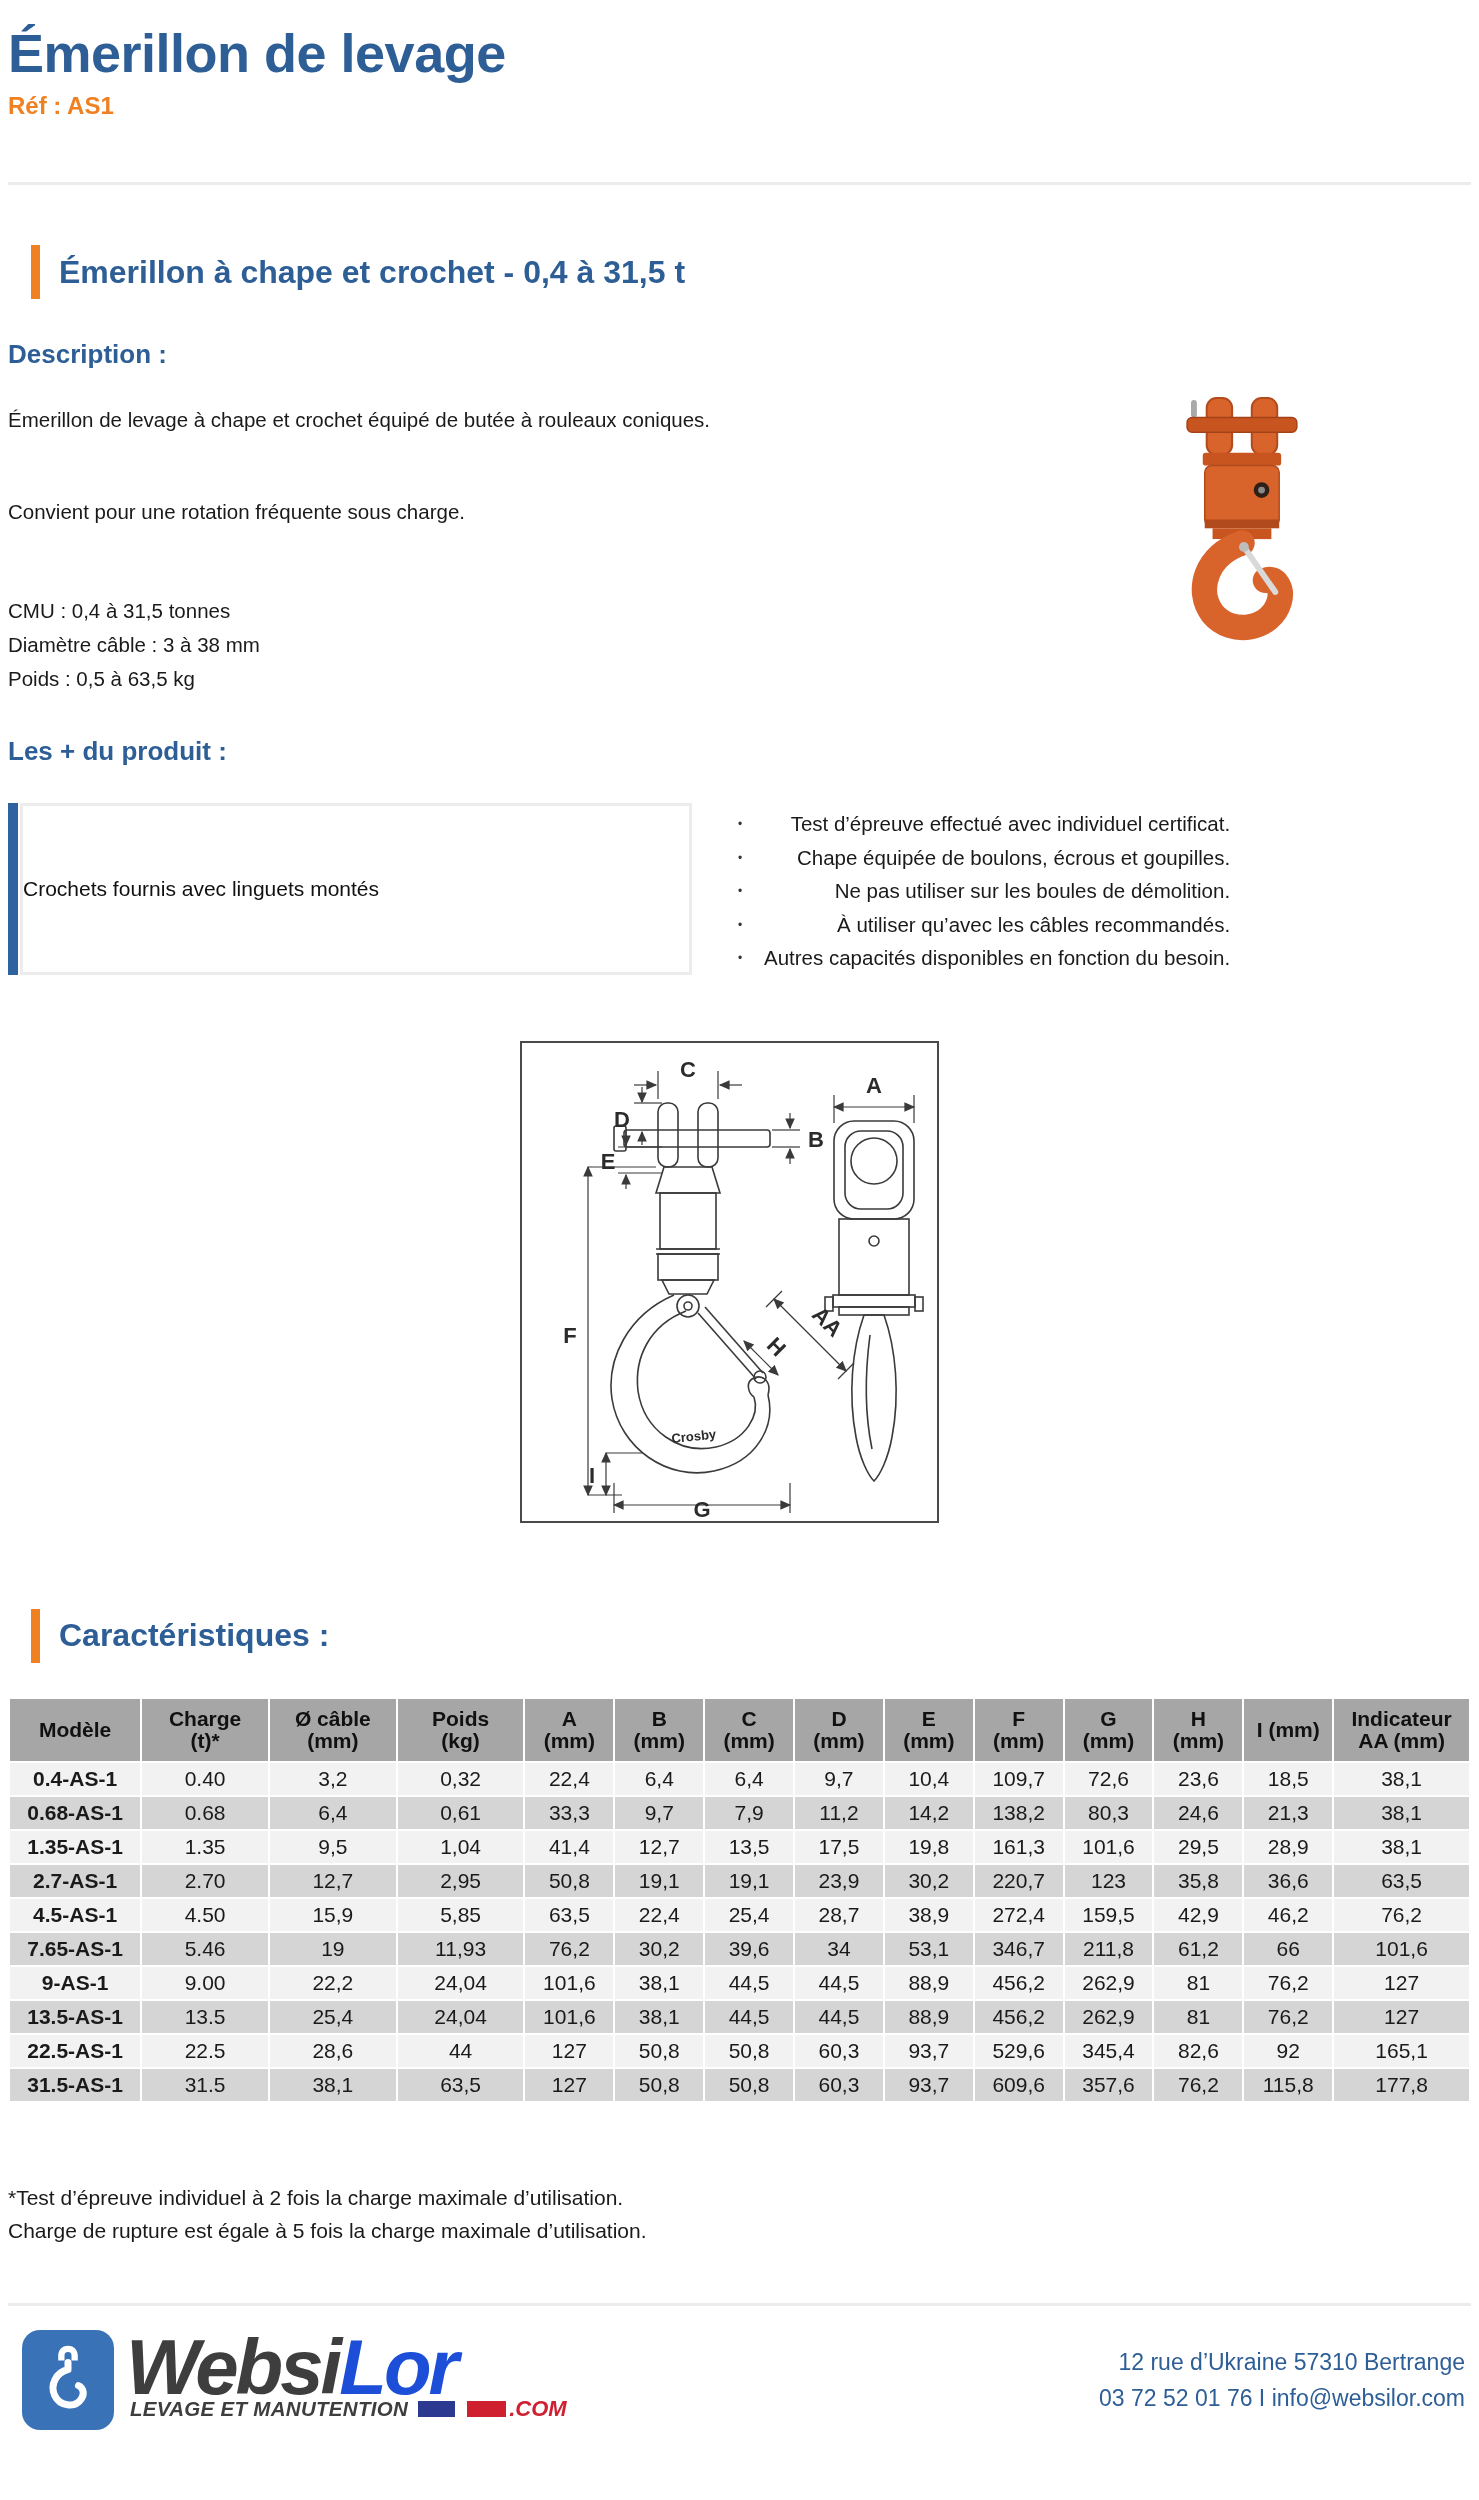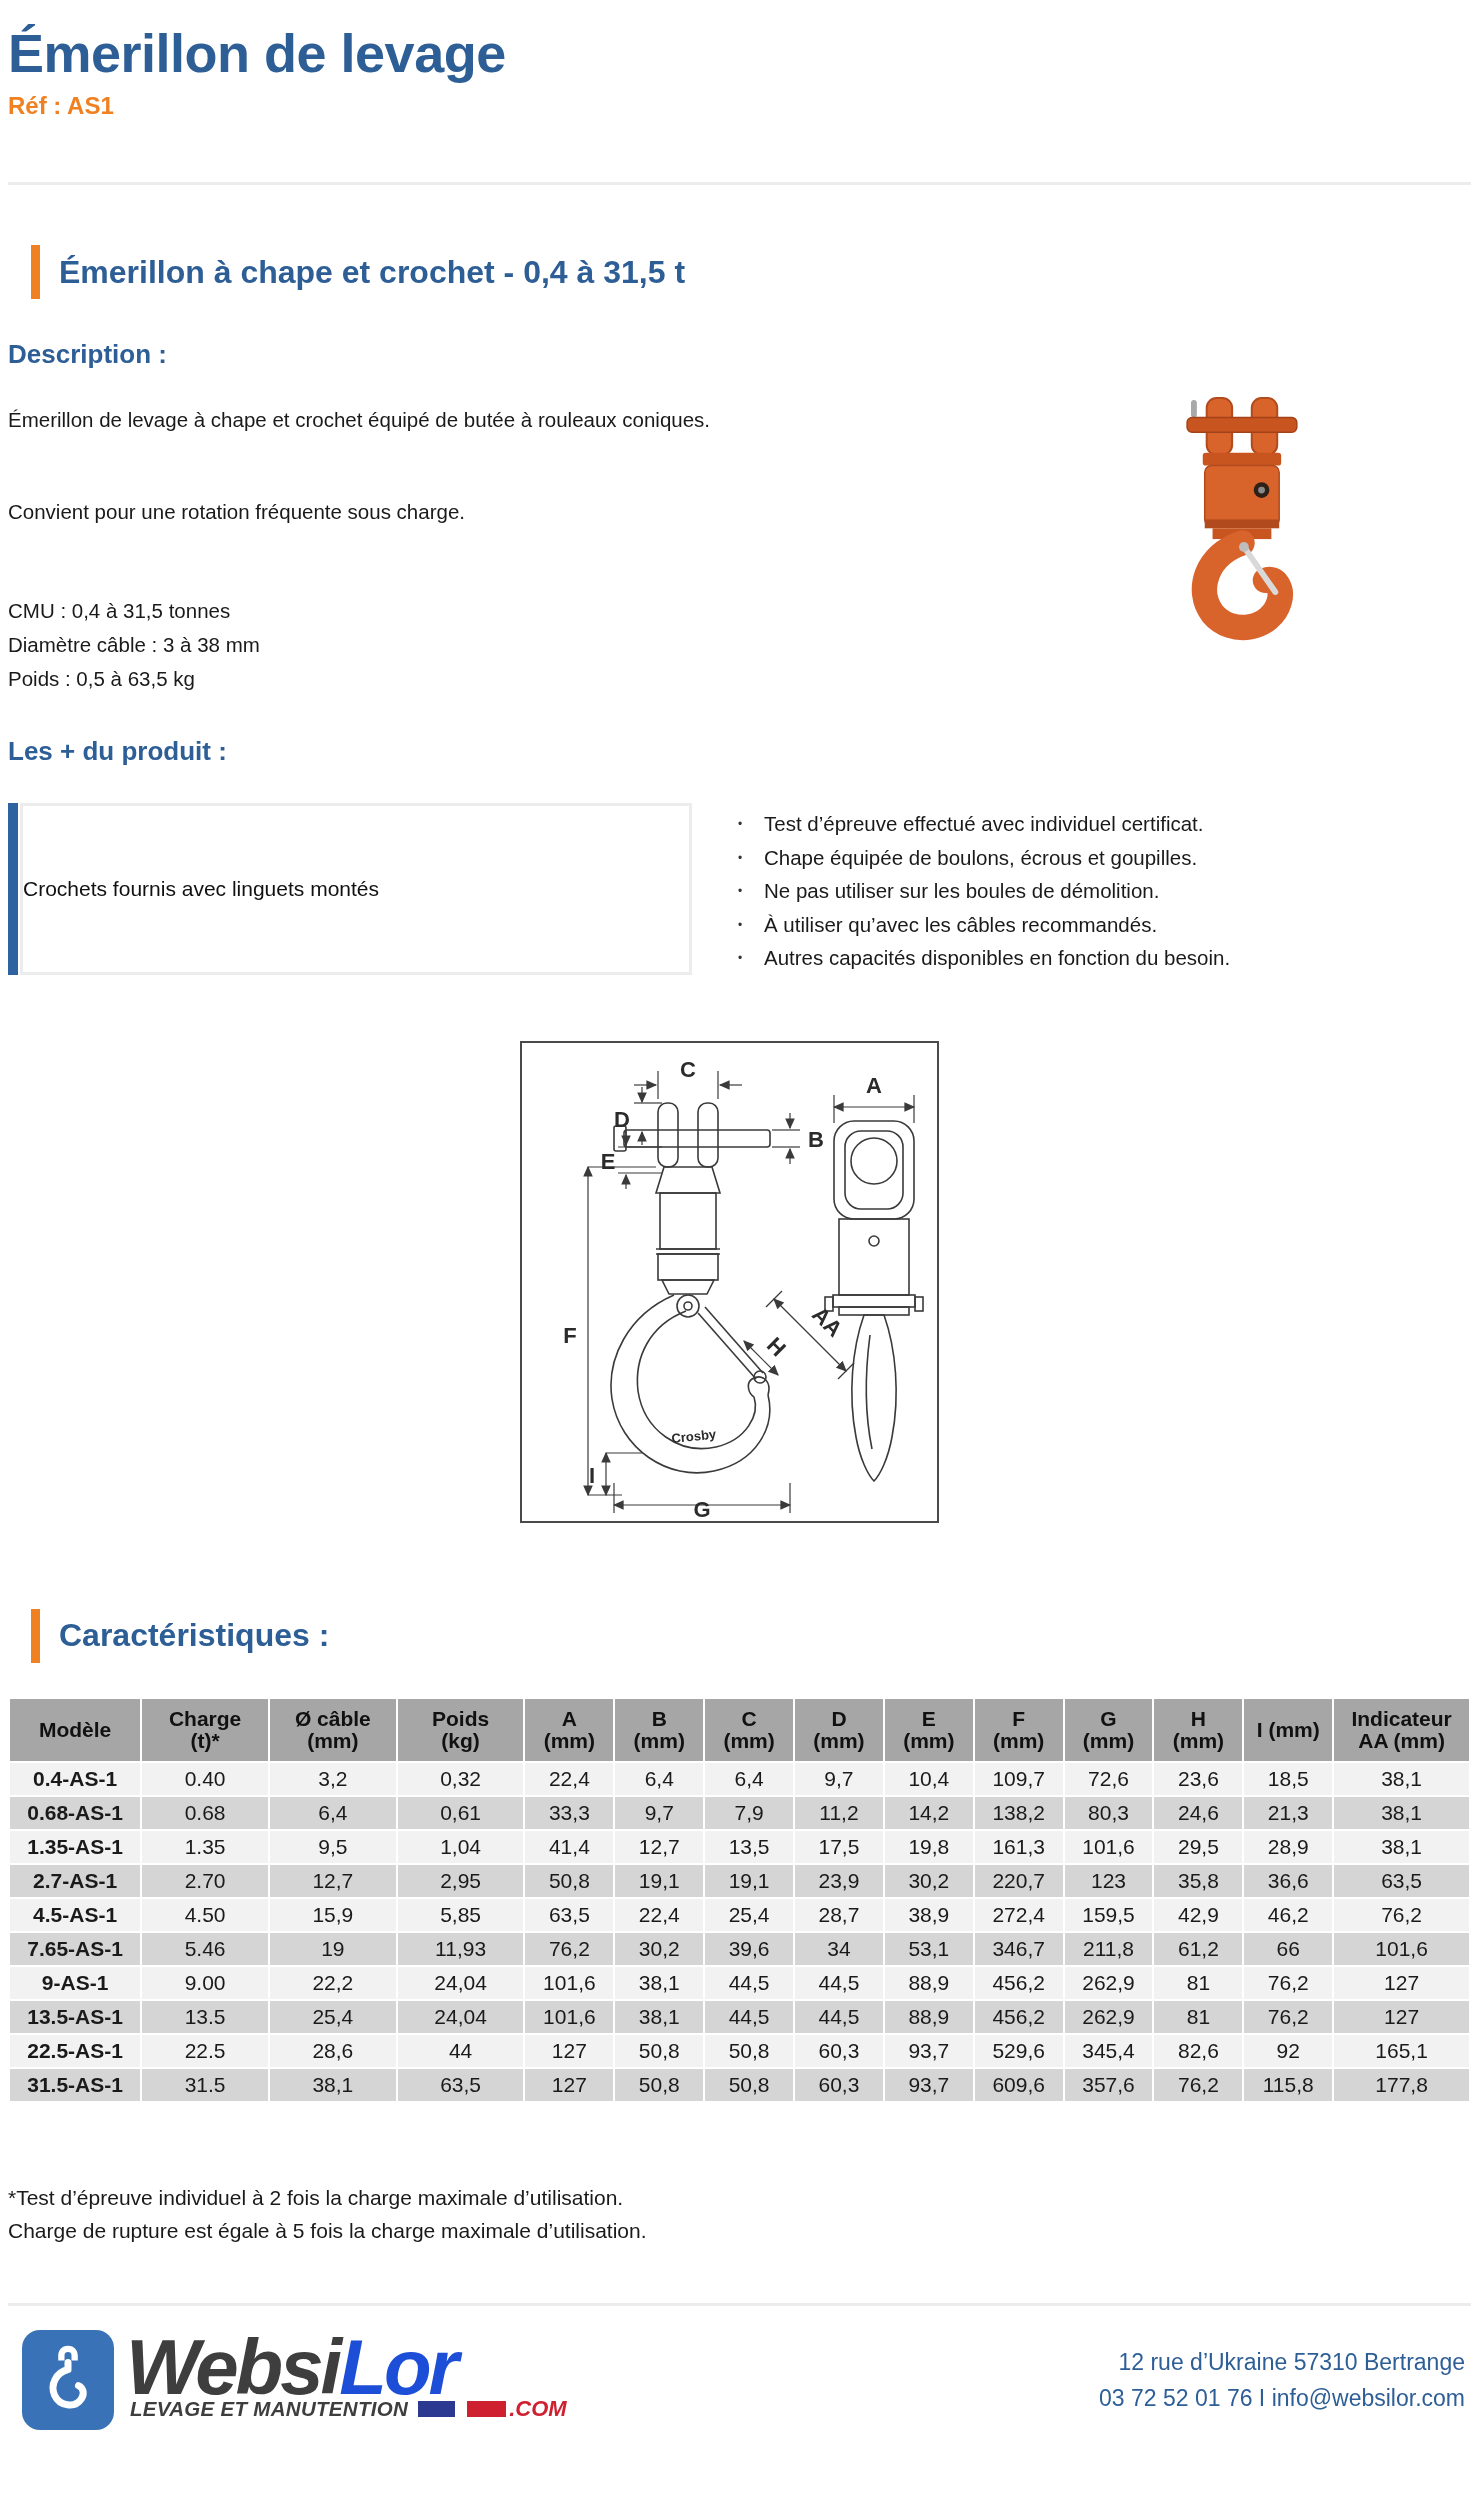--- a/index.html
+++ b/index.html
@@ -26,21 +26,21 @@
   .spec-lines { margin:70px 0 0 8px; font-size:20.5px; line-height:34px; }
 
   .photo { position:absolute; left:1150px; top:396px; }
 
   
   .plus-row { display:flex; align-items:stretch; margin:36px 0 0 8px; }
   .bluebar { width:10px; background:#2e639f; flex:none; }
   .plus-box { border:3px solid #ececec; margin-left:2px; width:672px; min-height:146px;
               display:flex; align-items:center; font-size:21px; color:#111; }
   .bullets { list-style:none; margin:4px 0 0 44px; padding:0; font-size:20.5px; line-height:33.5px; }
-  .bullets li { position:relative; padding-left:28px; }
+  .bullets li { position:relative; padding-left:28px;text-align:right; }
   .bullets li::before { content:"•"; position:absolute; left:2px; top:1px; font-size:12px; color:#333; }
 
   
   .diagram-wrap { margin:66px 0 0 520px; width:419px; height:482px; border:2px solid #4a4a4a; background:#fff; }
   .diagram-wrap svg text { font-family:"Liberation Sans", sans-serif; font-weight:700; font-size:22px; fill:#2b2b2b; stroke:none; }
   .diagram-wrap svg text.brand { font-size:13px; font-weight:700; }
 
   
   .specs-head { margin-top:86px; }
   table.specs { border-collapse:collapse; table-layout:fixed; width:1463px; margin:34px 8px 0;

